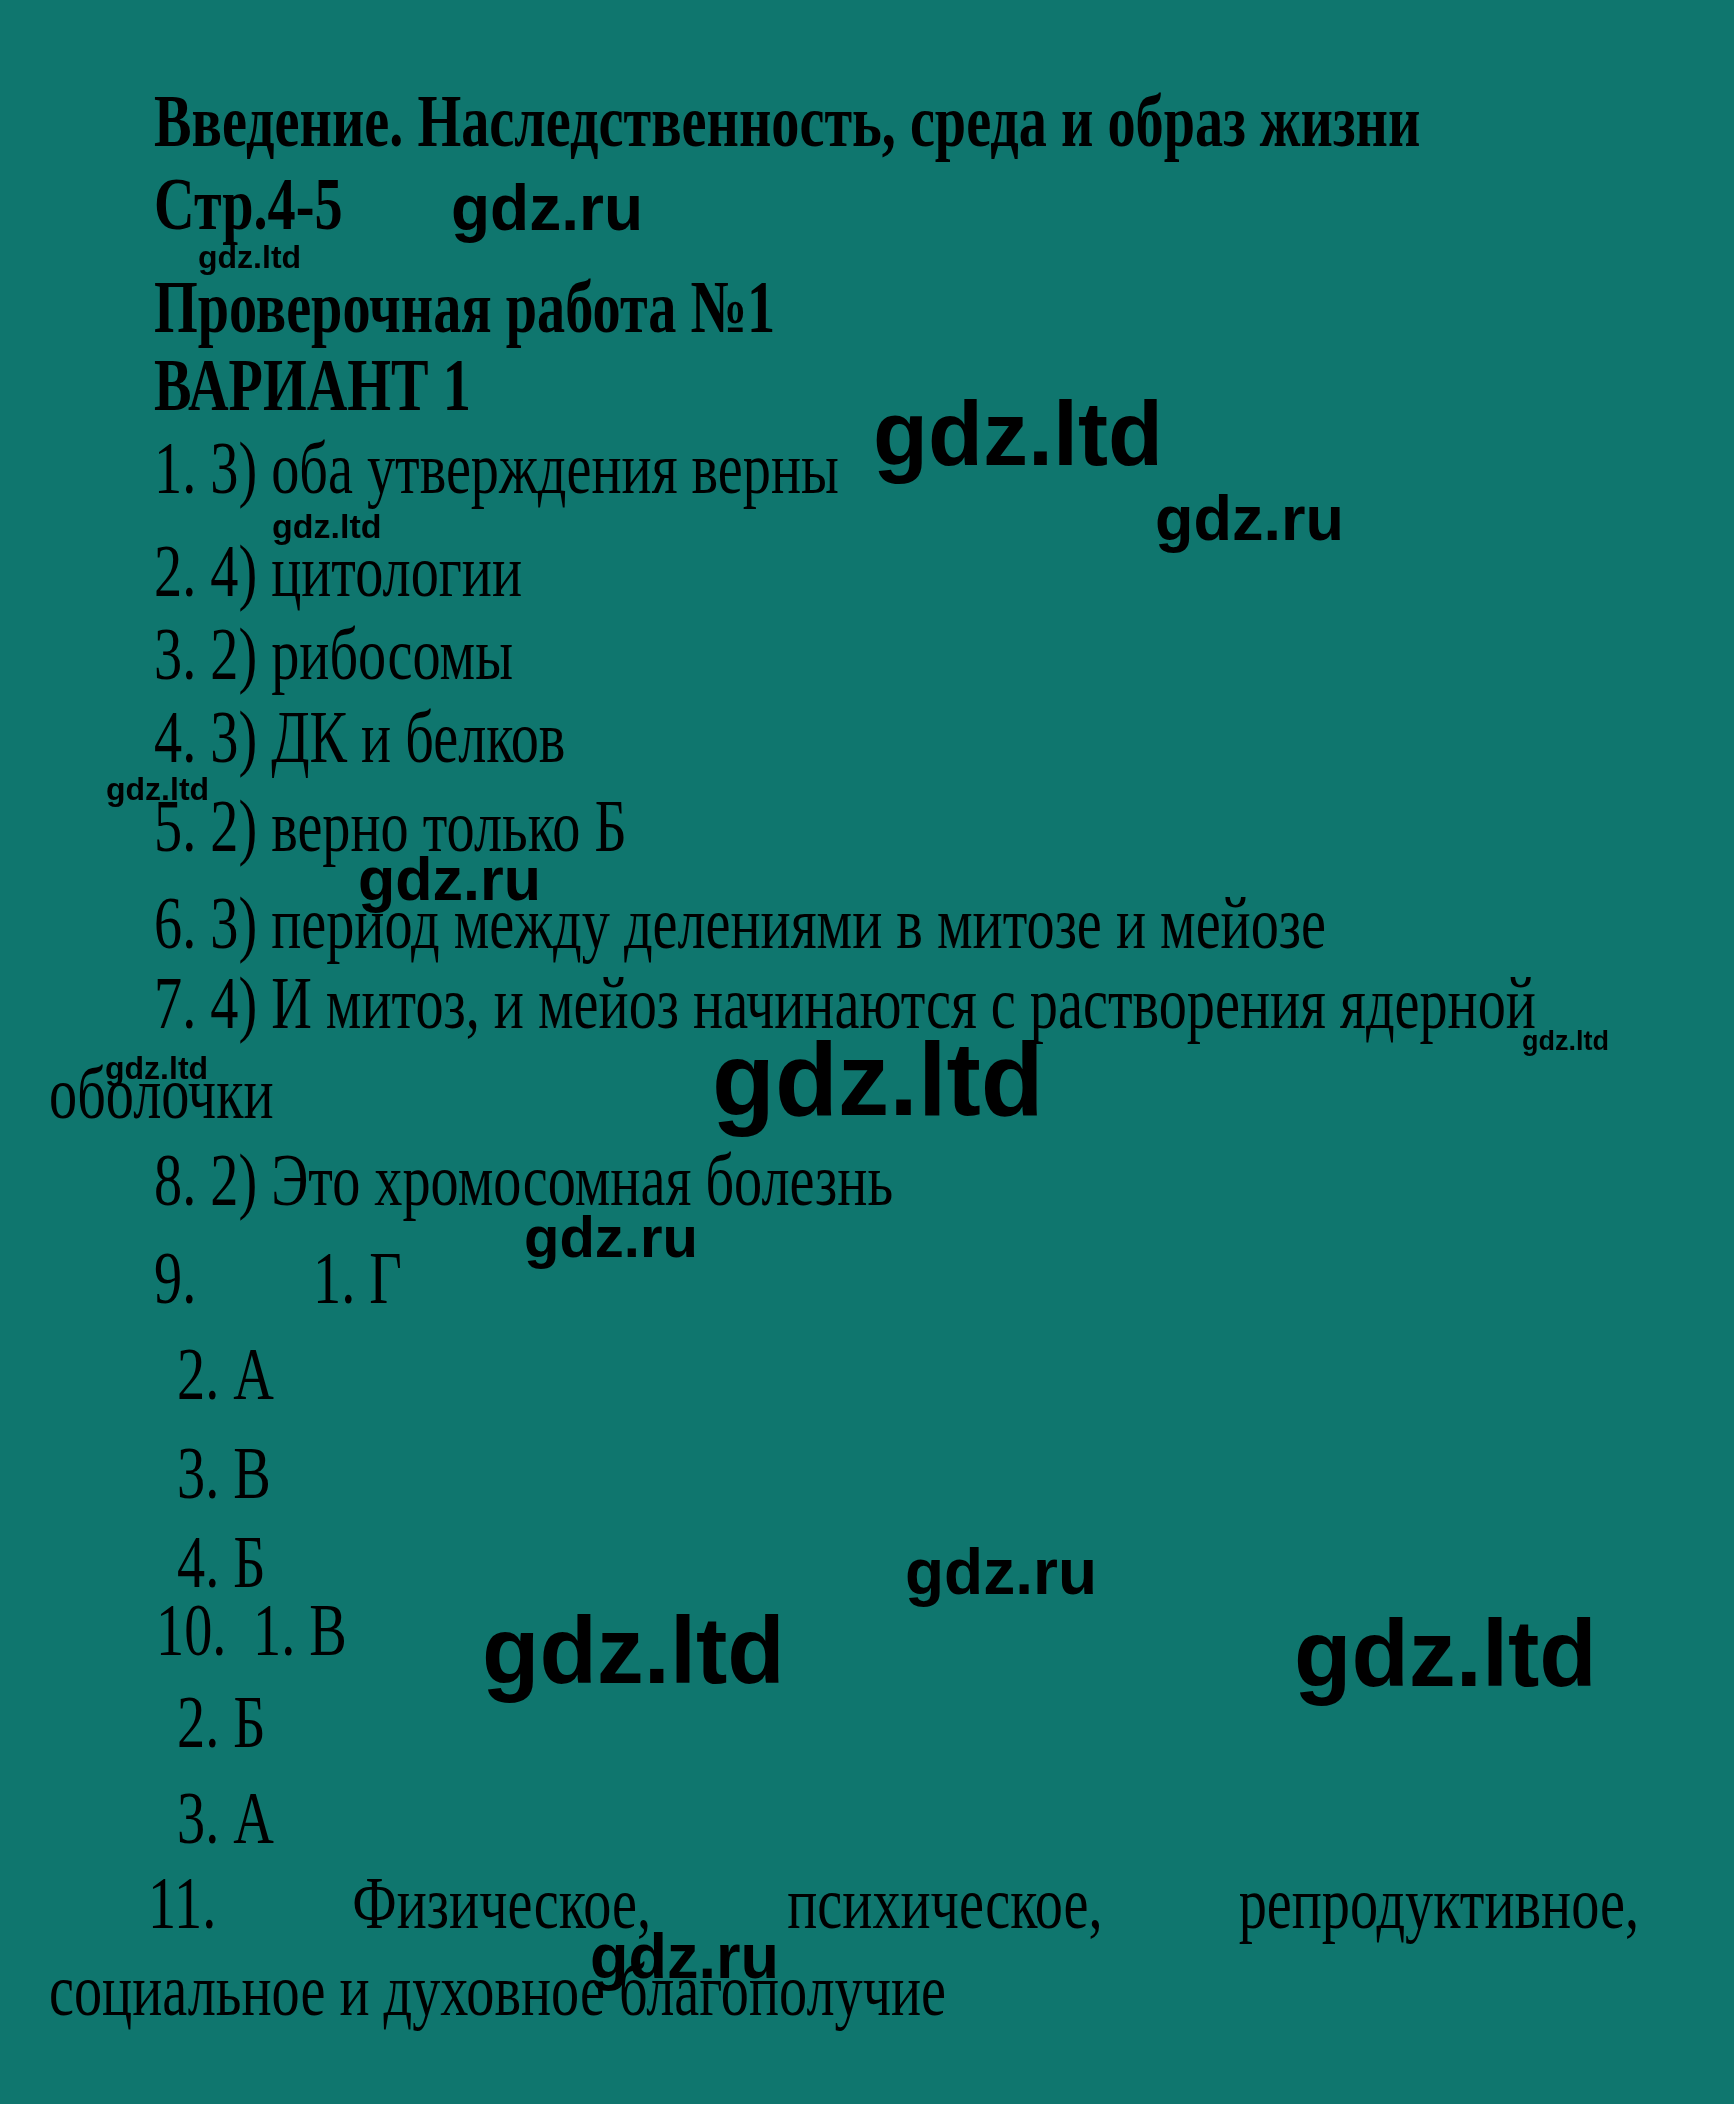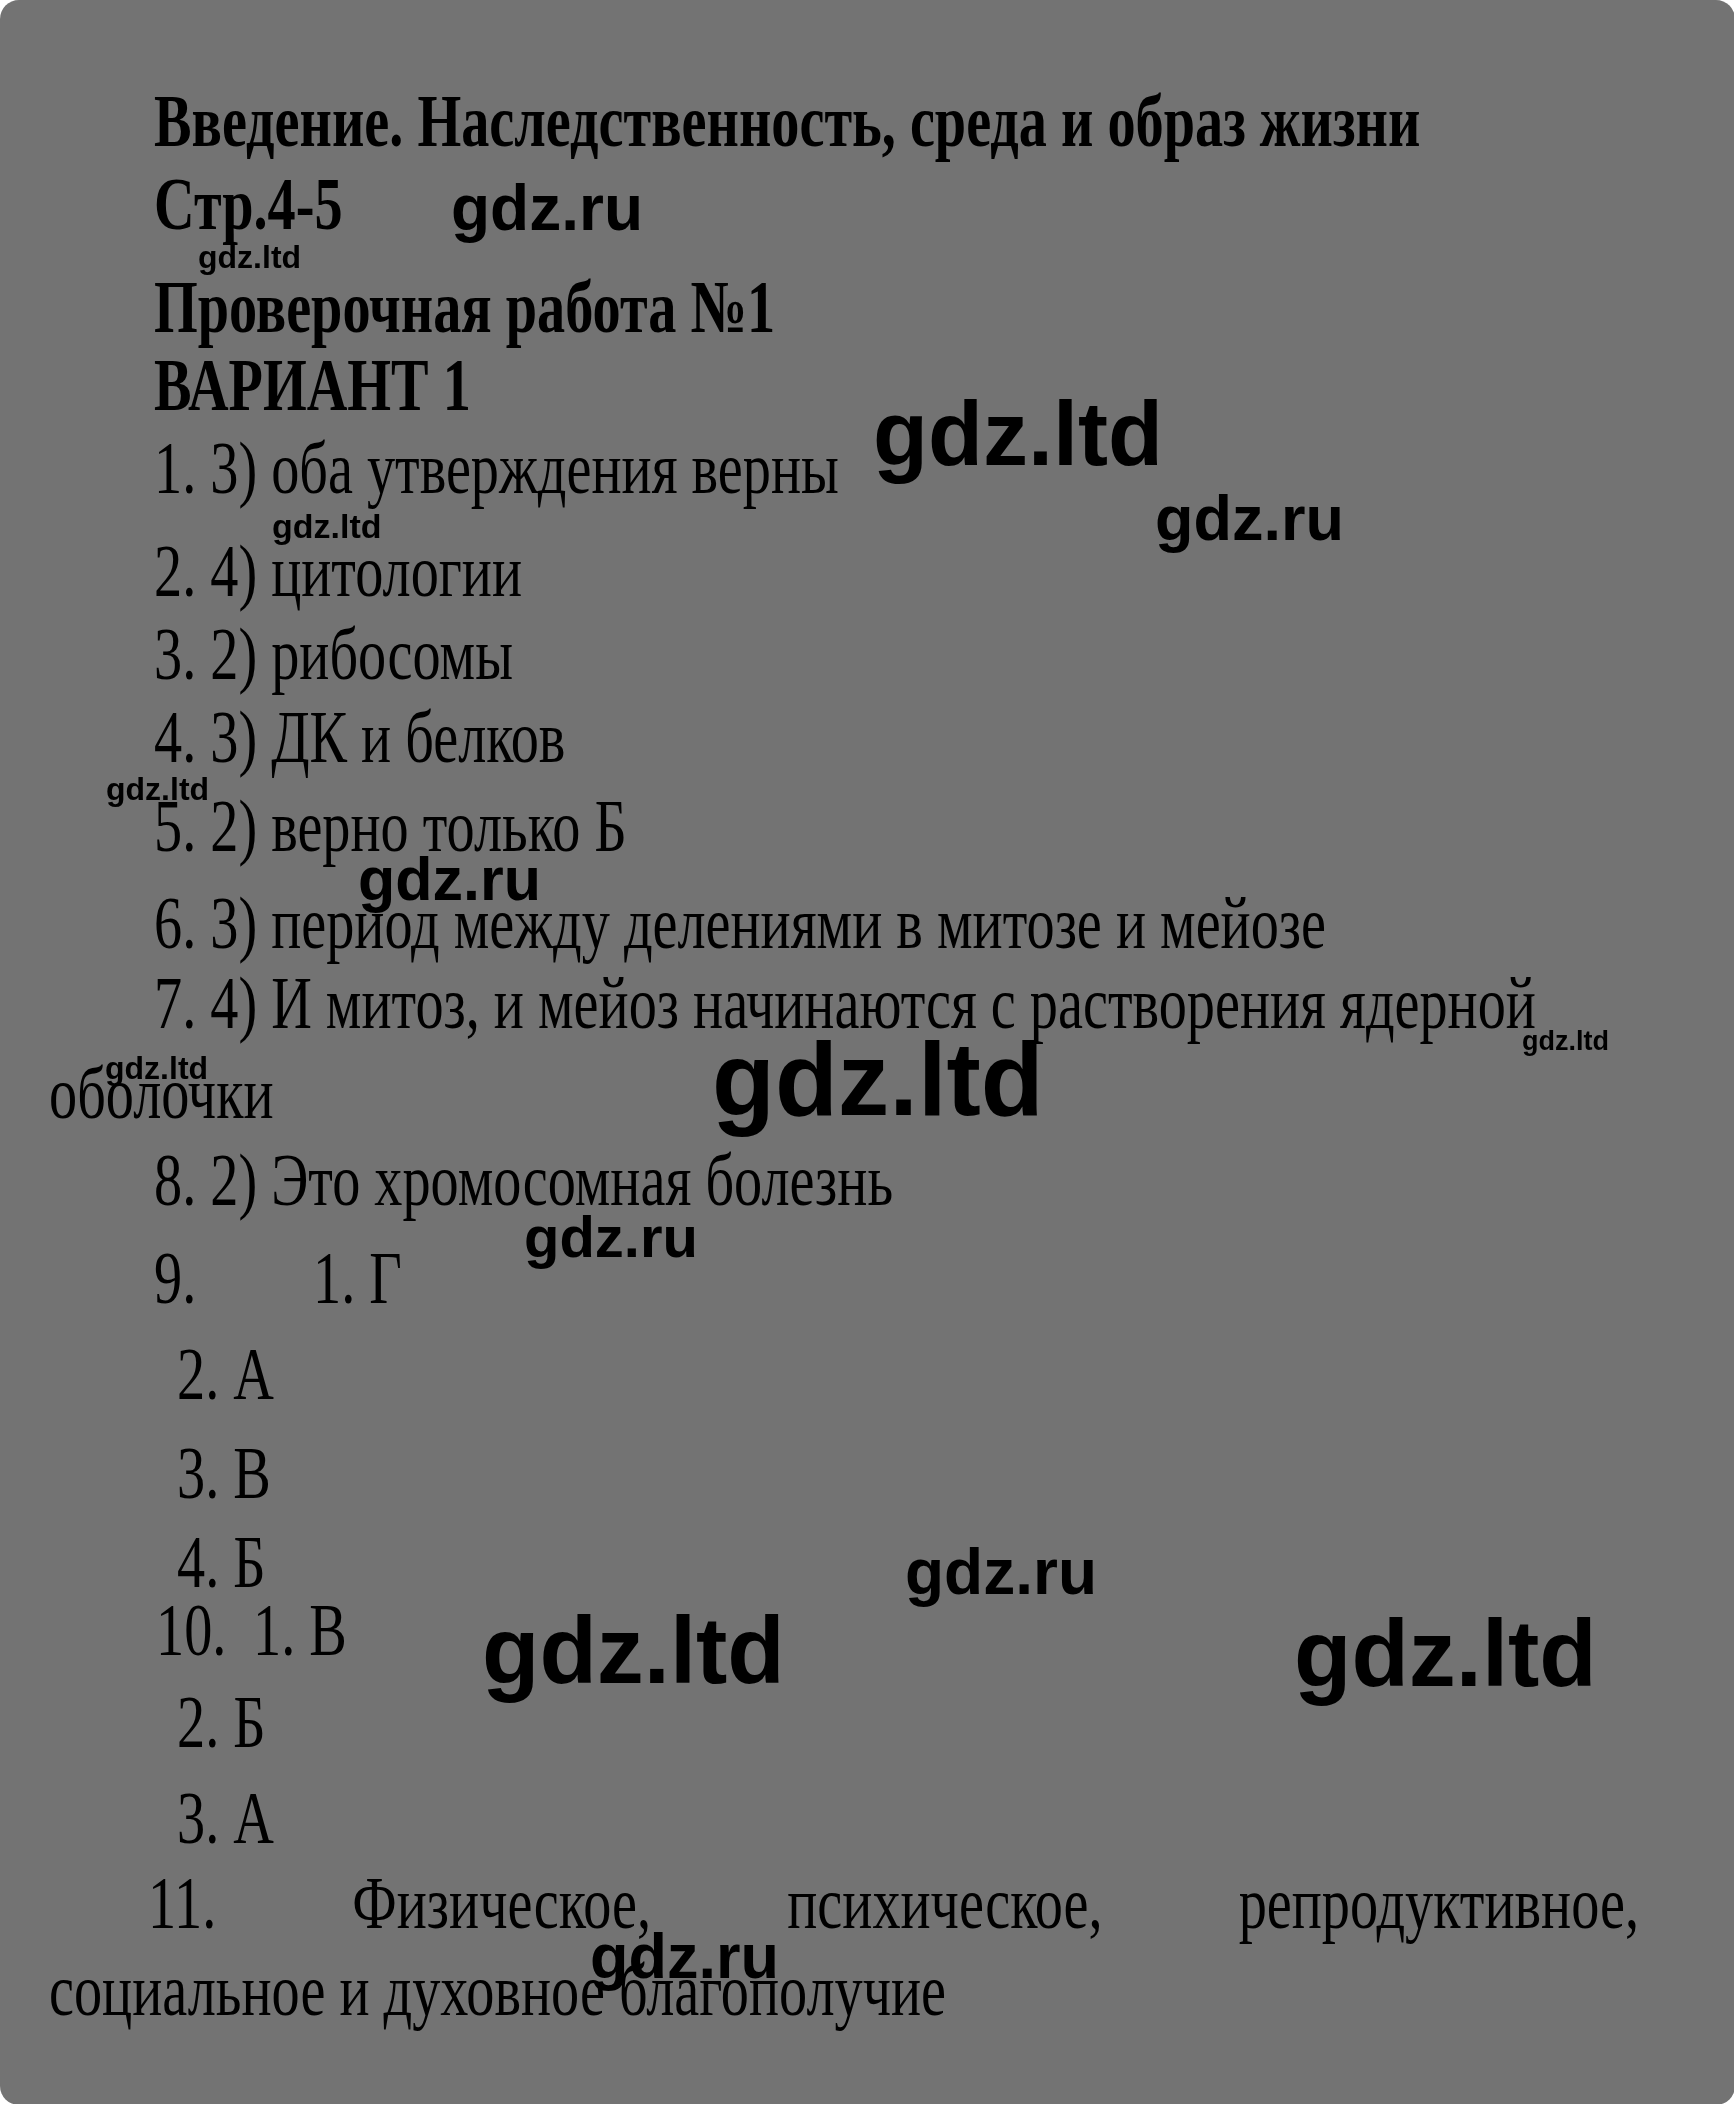--- a/index.html
+++ b/index.html
@@ -4,25 +4,24 @@
 <style>
   html, body {
     margin: 0;
     padding: 0;
     background: #ffffff;
   }
   .page {
     position: relative;
     width: 1735px;
     height: 2105px;
-    background: #737373;
+    background: #0f766e;
     color: #000000;
     font-family: "Liberation Serif", serif;
     overflow: hidden;
-    border-radius: 19px;
   }
   
   .t {
     position: absolute;
     white-space: nowrap;
     font-size: 75px;
     line-height: 1;
     transform: scaleX(0.75);
     transform-origin: 0 0;
   }

